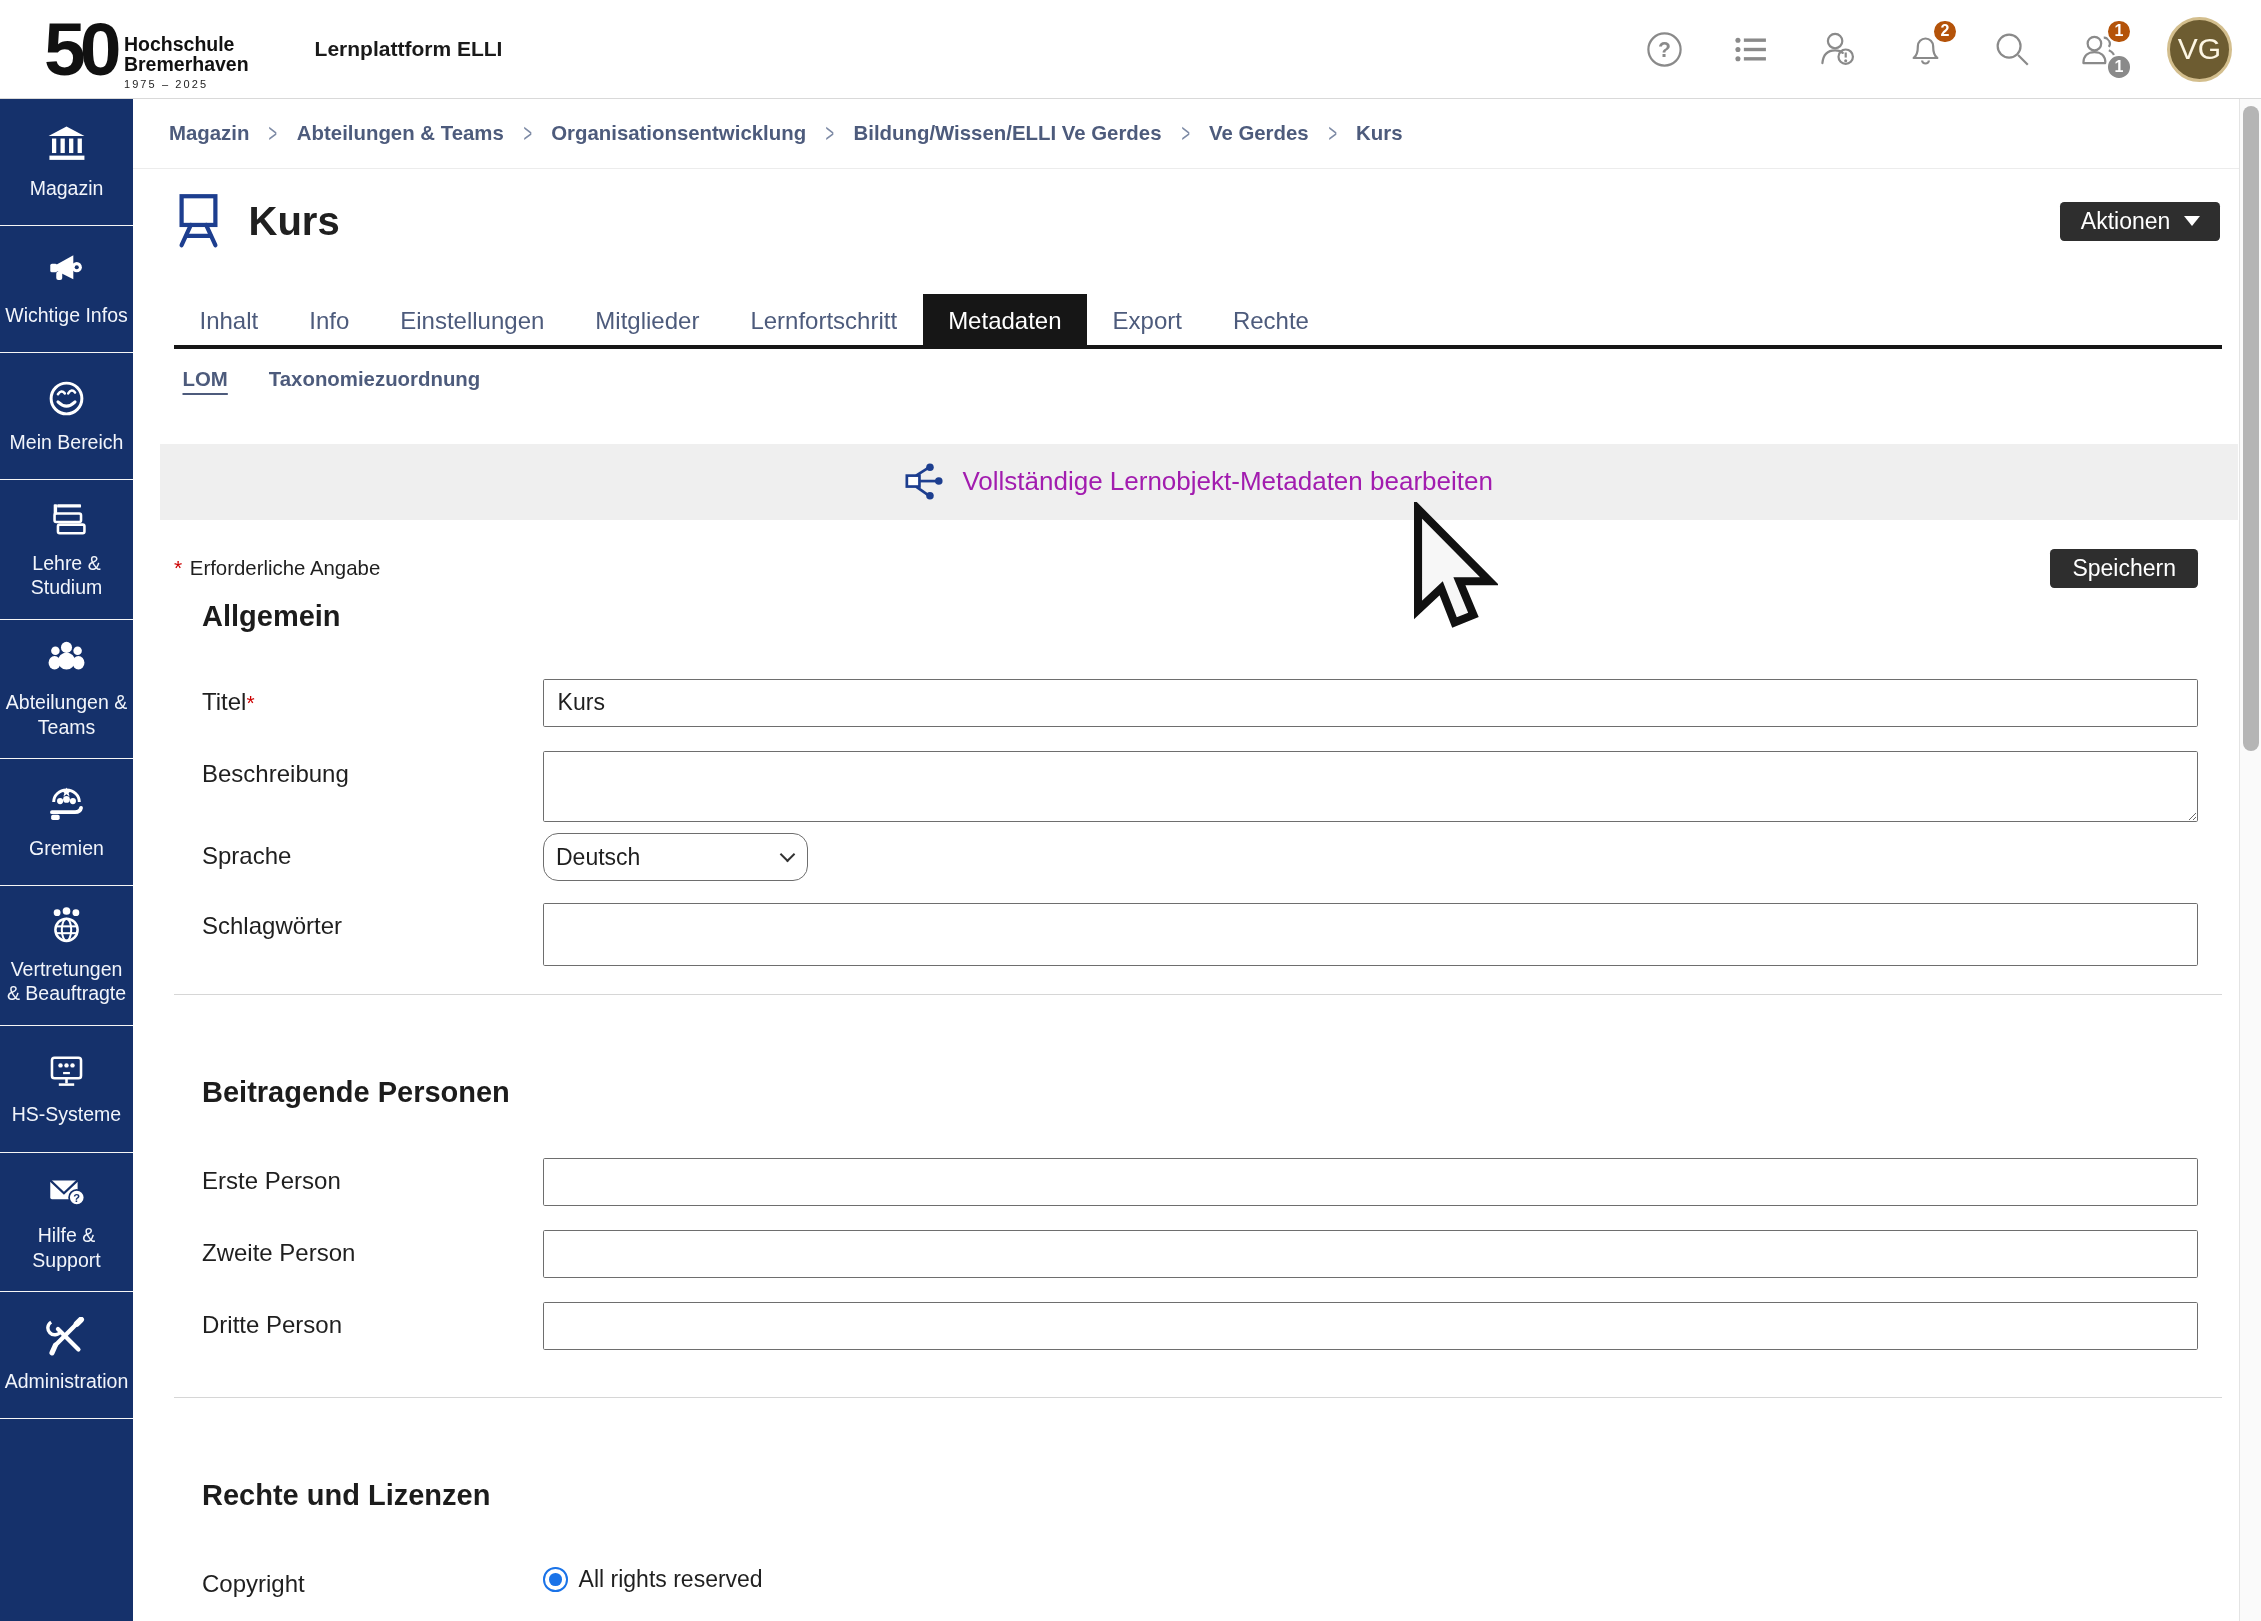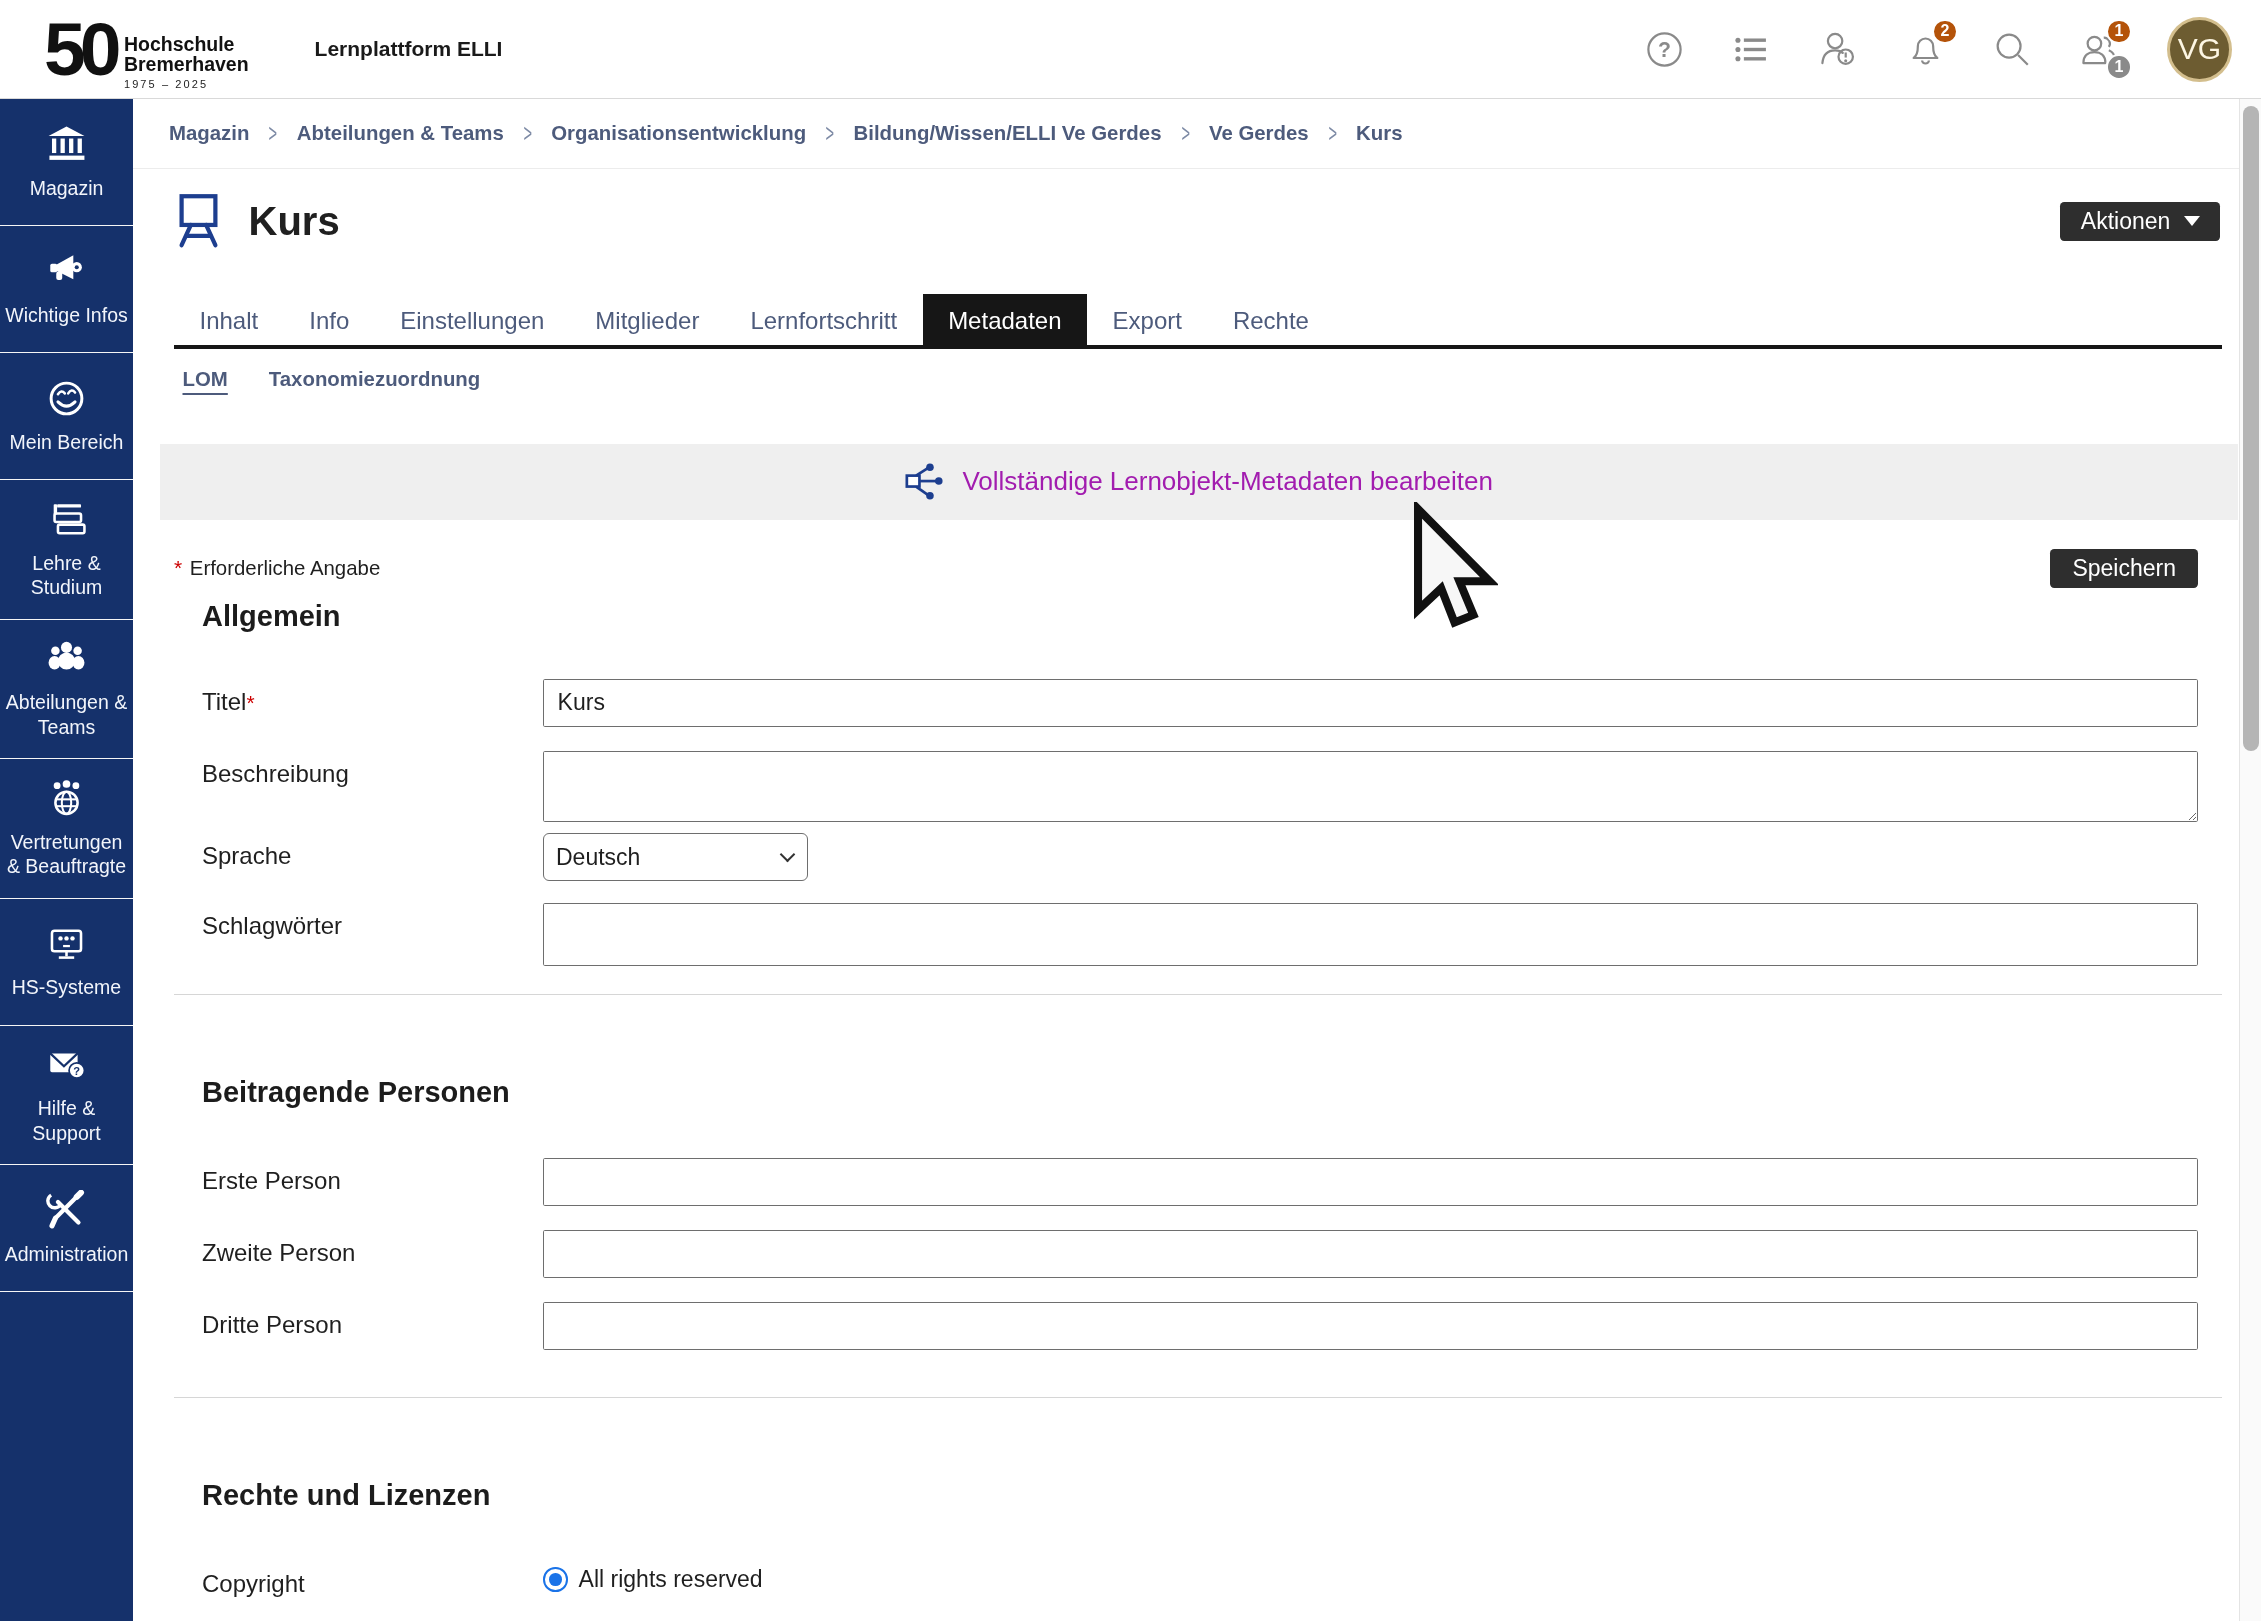--- a/index.html
+++ b/index.html
@@ -113,21 +113,21 @@
   .form-row { display: flex; align-items: flex-start; margin-left: 28px; }
   .form-label { flex: 0 0 341px; font-size: 24px; color: #1f1f1f; padding-top: 9.3px; }
   .form-field { flex: 1; margin-right: 24px; position: relative; }
   .ti { width: 100%; height: 48px; border: 1.7px solid #6e6e6e; border-radius: 1.7px;
         font-size: 23px; padding: 0 13.6px; font-family: inherit; color: #1f1f1f; background: #fff; }
   .ti-tall { height: 63px; }
   textarea.ta { width: 100%; height: 71px; border: 1.7px solid #6e6e6e; border-radius: 1.7px;
         font-size: 23px; padding: 6.8px 13.6px; font-family: inherit; resize: vertical; background: #fff; }
   .select-wrap { position: relative; width: 265px; }
   select.sel {
-    width: 100%; height: 48px; border: 1.7px solid #6e6e6e; border-radius: 6px;
+    width: 100%; height: 48px; border: 1.7px solid #6e6e6e; border-radius: 15px;
     font-size: 23px; padding: 0 42px 0 12px; appearance: none; -webkit-appearance: none;
     background: #fff; font-family: inherit; color: #1f1f1f; cursor: pointer;
   }
   .select-chevron {
     position: absolute; right: 15.3px; top: 16px; width: 11px; height: 11px;
     border-right: 2.1px solid #333; border-bottom: 2.1px solid #333;
     transform: rotate(45deg); pointer-events: none;
   }
 
   .row-titel { margin-top: 46px; }
@@ -279,20 +279,34 @@
       <svg viewBox="0 0 48 48">
           <circle class="w-fill" cx="11" cy="15" r="5"></circle>
           <circle class="w-fill" cx="37" cy="15" r="5"></circle>
           <circle class="w-fill" cx="24" cy="11" r="6.5"></circle>
           <ellipse class="w-fill" cx="10" cy="29" rx="7" ry="8"></ellipse>
           <ellipse class="w-fill" cx="38" cy="29" rx="7" ry="8"></ellipse>
           <ellipse class="w-fill" cx="24" cy="27" rx="10" ry="10"></ellipse>
         </svg>
     </span>
     <span>Abteilungen &amp; Teams</span>
+  </div>
+  <div class="side-item">
+    <span>
+      <svg viewBox="0 0 48 48">
+          <path class="w-stroke" d="M9,21 a15,14 0 0 1 30,0" stroke-width="3.5"></path>
+          <polygon class="w-fill" points="24,4 25.6,8 29.5,8 26.5,10.5 27.6,14.5 24,12 20.4,14.5 21.5,10.5 18.5,8 22.4,8"></polygon>
+          <circle class="w-fill" cx="16.5" cy="20" r="3.6"></circle>
+          <circle class="w-fill" cx="24" cy="18" r="4"></circle>
+          <circle class="w-fill" cx="31.5" cy="20" r="3.6"></circle>
+          <path class="w-stroke" d="M7,33 h27 q6,0 7,-5" stroke-width="4.5" stroke-linecap="round"></path>
+          <rect class="w-fill" x="6" y="36" width="10" height="6" rx="2"></rect>
+        </svg>
+    </span>
+    <span>Gremien</span>
   </div>
   <div class="side-item">
     <span>
       <svg viewBox="0 0 48 48">
           <circle class="w-fill" cx="13" cy="9" r="4"></circle>
           <circle class="w-fill" cx="24" cy="7" r="4.5"></circle>
           <circle class="w-fill" cx="35" cy="9" r="4"></circle>
           <circle class="w-stroke" cx="24" cy="29" r="13" stroke-width="3"></circle>
           <ellipse class="w-stroke" cx="24" cy="29" rx="5.5" ry="13" stroke-width="2.4"></ellipse>
           <line class="w-stroke" x1="11.5" y1="25" x2="36.5" y2="25" stroke-width="2.4"></line>

